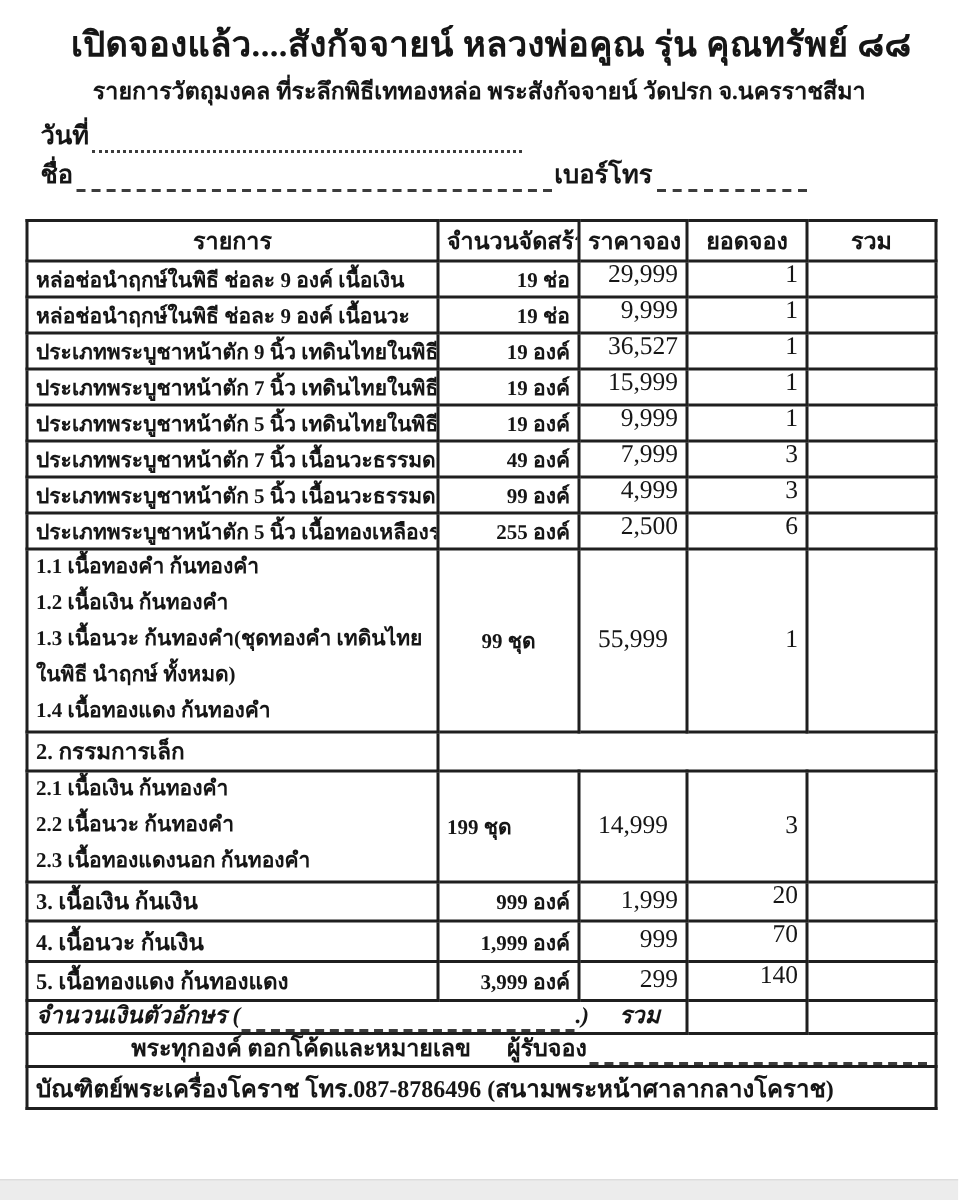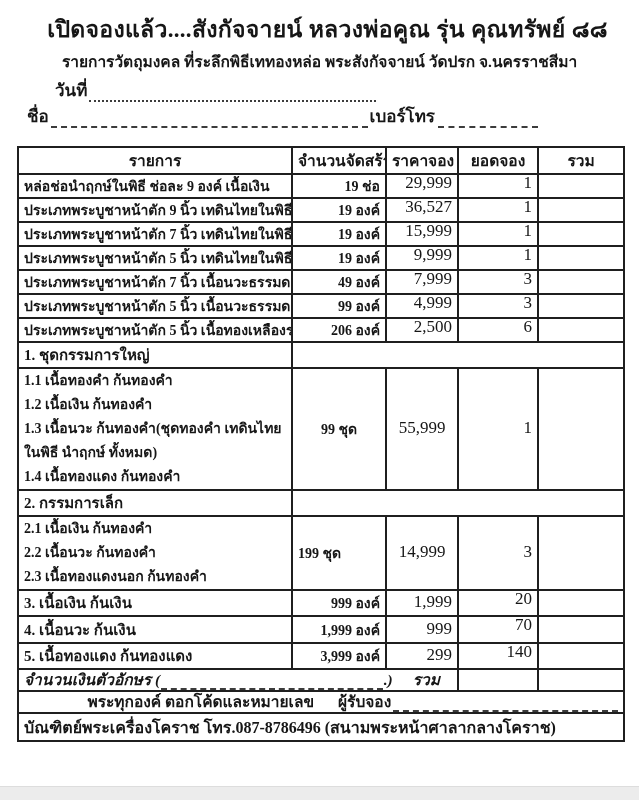--- a/index.html
+++ b/index.html
@@ -25,21 +25,21 @@
     position: absolute; top: 50px; left: 0; width: 100%;
     text-align: center; font-size: 15.5px; line-height: 24px;
   }
   .fill-line {
     position: absolute; display: flex; align-items: flex-end;
     font-size: 17px; line-height: 22px;
   }
   .fill-line .lbl { white-space: nowrap; padding-right: 2px; }
   .leader-dots { flex: 1 1 auto; border-bottom: 2px dotted #3c3c3c; height: 19px; }
   .leader-dash { flex: 1 1 auto; border-bottom: 2px dashed #3c3c3c; height: 19px; }
-  .date-line { top: 80px; left: 27px; width: 321px; margin-left: 28px; }
+  .date-line { top: 80px; left: 27px; width: 321px; }
   .name-line { top: 106px; left: 27px; width: 511px; }
   .name-line .phone-lbl { padding: 0 3px 0 2px; }
   .name-line .phone-dots { flex: 0 0 100px; }
 
   
   table.order {
     position: absolute; left: 17px; top: 146px;
     width: 606px; table-layout: fixed; border-collapse: collapse;
   }
   table.order th, table.order td {
@@ -121,20 +121,27 @@
     </tr>
 
     <tr>
       <td class="item">หล่อช่อนำฤกษ์ในพิธี ช่อละ 9 องค์ เนื้อเงิน</td>
       <td class="qty">19 ช่อ</td>
       <td class="price"><span class="ovnum">29,999</span></td>
       <td class="reserved"><span class="ovnum">1</span></td>
       <td class="total"></td>
     </tr>
     <tr>
+      <td class="item">หล่อช่อนำฤกษ์ในพิธี ช่อละ 9 องค์ เนื้อนวะ</td>
+      <td class="qty">19 ช่อ</td>
+      <td class="price"><span class="ovnum">9,999</span></td>
+      <td class="reserved"><span class="ovnum">1</span></td>
+      <td class="total"></td>
+    </tr>
+    <tr>
       <td class="item">ประเภทพระบูชาหน้าตัก 9 นิ้ว เทดินไทยในพิธี(นวะ)</td>
       <td class="qty">19 องค์</td>
       <td class="price"><span class="ovnum">36,527</span></td>
       <td class="reserved"><span class="ovnum">1</span></td>
       <td class="total"></td>
     </tr>
     <tr>
       <td class="item">ประเภทพระบูชาหน้าตัก 7 นิ้ว เทดินไทยในพิธี(นวะ)</td>
       <td class="qty">19 องค์</td>
       <td class="price"><span class="ovnum">15,999</span></td>
@@ -157,30 +164,26 @@
     </tr>
     <tr>
       <td class="item">ประเภทพระบูชาหน้าตัก 5 นิ้ว เนื้อนวะธรรมดา</td>
       <td class="qty">99 องค์</td>
       <td class="price"><span class="ovnum">4,999</span></td>
       <td class="reserved-wide"><span class="ovnum">3</span></td>
       <td class="total"></td>
     </tr>
     <tr>
       <td class="item">ประเภทพระบูชาหน้าตัก 5 นิ้ว เนื้อทองเหลืองรมดำ</td>
-      <td class="qty">206 องค์</td>
+      <td class="qty">255 องค์</td>
       <td class="price"><span class="ovnum">2,500</span></td>
       <td class="reserved-wide"><span class="ovnum">6</span></td>
       <td class="total"></td>
     </tr>
 
-    <tr>
-      <td class="section-title">1.   ชุดกรรมการใหญ่</td>
-      <td colspan="4"></td>
-    </tr>
     <tr>
       <td class="multi tall1">
         <div>1.1 เนื้อทองคำ ก้นทองคำ</div>
         <div>1.2 เนื้อเงิน ก้นทองคำ</div>
         <div>1.3 เนื้อนวะ ก้นทองคำ(ชุดทองคำ เทดินไทยในพิธี นำฤกษ์ ทั้งหมด)</div>
         <div>1.4 เนื้อทองแดง ก้นทองคำ</div>
       </td>
       <td class="qty" style="text-align:center">99 ชุด</td>
       <td class="price-center"><span class="ovnum">55,999</span></td>
       <td class="reserved-mid"><span class="ovnum">1</span></td>

